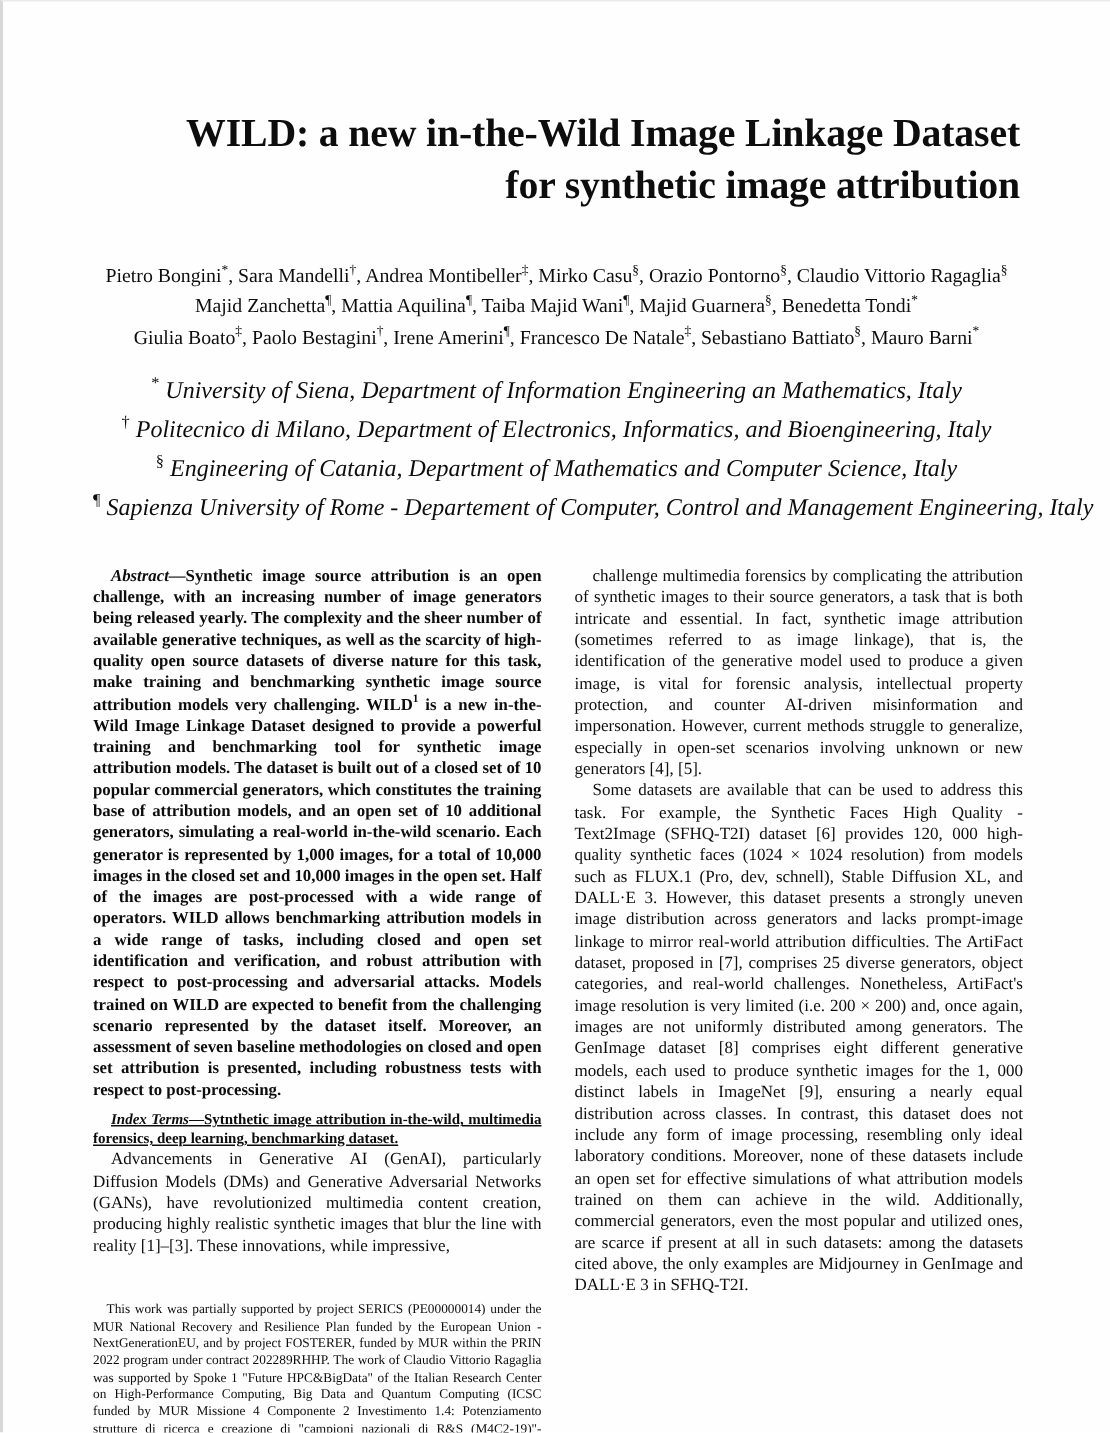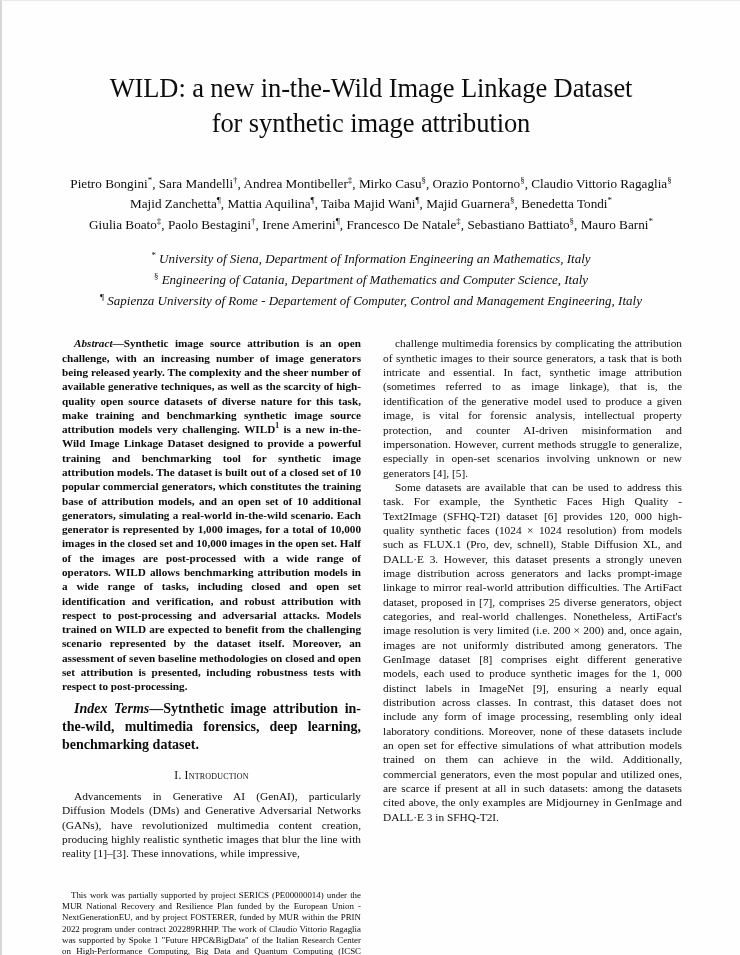--- a/index.html
+++ b/index.html
@@ -22,24 +22,24 @@
     border-left: 2px solid #d8d8d8;
     border-top: 1px solid #eaeaea;
     box-sizing: border-box;
   }
   .page-inner {
     padding: 56px 60px 0 60px;
   }
 
   
   .title {
-    text-align: center;
+    text-align: right;
     font-size: 26.5px;
     line-height: 1.32;
-    font-weight: normal;
+    font-weight: bold;
     margin: 14px 0 0 0;
     letter-spacing: -0.1px;
   }
   .title .ln { display: block; }
 
   
   .authors {
     text-align: center;
     font-size: 13.2px;
     line-height: 1.55;
@@ -49,21 +49,21 @@
   sup.mark {
     font-size: 0.68em;
     vertical-align: super;
     line-height: 0;
   }
 
   
   .affils {
     text-align: center;
     font-style: italic;
-    font-size: 13px;
+    font-size: 16px;
     line-height: 1.62;
     margin-top: 13px;
   }
   .affils .ln { display: block; white-space: nowrap; }
   .affils sup.mark { font-style: normal; }
 
   
   .columns {
     margin-top: 25px;
     display: flex;
@@ -89,24 +89,25 @@
     line-height: 1.275;
     text-indent: 12px;
   }
   p.abstract .lead,
   p.idxterms .lead {
     font-style: italic;
     font-weight: bold;
   }
   p.idxterms {
     font-weight: bold;
-    font-size: 14px;
+    font-size: 10px;
     line-height: 1.275;
     text-indent: 12px;
     margin-top: 7px;
+    text-decoration: underline;
   }
   .sec-head {
     text-align: center;
     font-size: 11.6px;
     margin: 15px 0 7px 0;
     font-variant: small-caps;
     letter-spacing: 0.2px;
   }
   .sec-head .num { font-variant: normal; }
   sup.fn {
@@ -139,40 +140,37 @@
     </h1>
 
     <div class="authors" id="authors">
         <span class="ln"><span>Pietro Bongini</span><sup class="mark">*</sup>, <span>Sara Mandelli</span><sup class="mark">†</sup>, <span>Andrea Montibeller</span><sup class="mark">‡</sup>, <span>Mirko Casu</span><sup class="mark">§</sup>, <span>Orazio Pontorno</span><sup class="mark">§</sup>, <span>Claudio Vittorio Ragaglia</span><sup class="mark">§</sup></span>
         <span class="ln"><span>Majid Zanchetta</span><sup class="mark">¶</sup>, <span>Mattia Aquilina</span><sup class="mark">¶</sup>, <span>Taiba Majid Wani</span><sup class="mark">¶</sup>, <span>Majid Guarnera</span><sup class="mark">§</sup>, <span>Benedetta Tondi</span><sup class="mark">*</sup></span>
         <span class="ln"><span>Giulia Boato</span><sup class="mark">‡</sup>, <span>Paolo Bestagini</span><sup class="mark">†</sup>, <span>Irene Amerini</span><sup class="mark">¶</sup>, <span>Francesco De Natale</span><sup class="mark">‡</sup>, <span>Sebastiano Battiato</span><sup class="mark">§</sup>, <span>Mauro Barni</span><sup class="mark">*</sup></span>
       </div>
 
     <div class="affils" id="affils">
         <span class="ln"><sup class="mark">*</sup> <span>University of Siena, Department of Information Engineering an Mathematics, Italy</span></span>
+        <span class="ln"><sup class="mark">†</sup> <span>Politecnico di Milano, Department of Electronics, Informatics, and Bioengineering, Italy</span></span>
         <span class="ln"><sup class="mark">§</sup> <span>Engineering of Catania, Department of Mathematics and Computer Science, Italy</span></span>
         <span class="ln"><sup class="mark">¶</sup> <span>Sapienza University of Rome - Departement of Computer, Control and Management Engineering, Italy</span></span>
       </div>
 
     <div class="columns">
 
       <div class="col">
 
         <p class="abstract">
           <span class="lead">Abstract</span><span>—</span><span>Synthetic image source attribution is an open challenge, with an increasing number of image generators being released yearly. The complexity and the sheer number of available generative techniques, as well as the scarcity of high-quality open source datasets of diverse nature for this task, make training and benchmarking synthetic image source attribution models very challenging. WILD</span><sup class="fn">1</sup><span> is a new in-the-Wild Image Linkage Dataset designed to provide a powerful training and benchmarking tool for synthetic image attribution models. The dataset is built out of a closed set of 10 popular commercial generators, which constitutes the training base of attribution models, and an open set of 10 additional generators, simulating a real-world in-the-wild scenario. Each generator is represented by 1,000 images, for a total of 10,000 images in the closed set and 10,000 images in the open set. Half of the images are post-processed with a wide range of operators. WILD allows benchmarking attribution models in a wide range of tasks, including closed and open set identification and verification, and robust attribution with respect to post-processing and adversarial attacks. Models trained on WILD are expected to benefit from the challenging scenario represented by the dataset itself. Moreover, an assessment of seven baseline methodologies on closed and open set attribution is presented, including robustness tests with respect to post-processing.</span>
         </p>
 
         <p class="idxterms">
           <span class="lead">Index Terms</span><span>—</span><span>Sytnthetic image attribution in-the-wild, multimedia forensics, deep learning, benchmarking dataset.</span>
         </p>
 
-        <div class="sec-head">
-          <span class="num">I.</span>
-          <span>Introduction</span>
-        </div>
 
         <p class="body">Advancements in Generative AI (GenAI), particularly Diffusion Models (DMs) and Generative Adversarial Networks (GANs), have revolutionized multimedia content creation, producing highly realistic synthetic images that blur the line with reality [1]–[3]. These innovations, while impressive,</p>
 
         <div class="footnotes">
           <p class="fn-para">This work was partially supported by project SERICS (PE00000014) under the MUR National Recovery and Resilience Plan funded by the European Union - NextGenerationEU, and by project FOSTERER, funded by MUR within the PRIN 2022 program under contract 202289RHHP. The work of Claudio Vittorio Ragaglia was supported by Spoke 1 "Future HPC&amp;BigData" of the Italian Research Center on High-Performance Computing, Big Data and Quantum Computing (ICSC funded by MUR Missione 4 Componente 2 Investimento 1.4: Potenziamento strutture di ricerca e creazione di "campioni nazionali di R&amp;S (M4C2-19)"- NextGenerationEU.</p>
 
         </div>
 
       </div>
 

